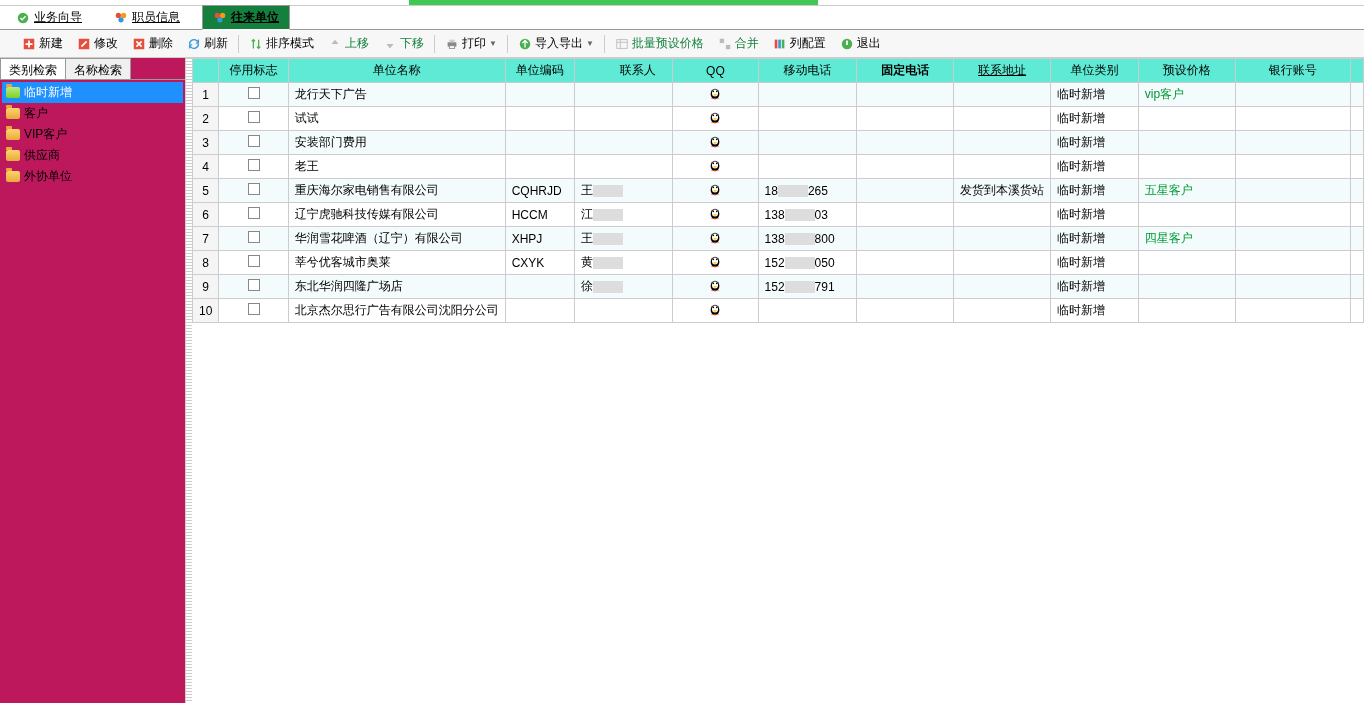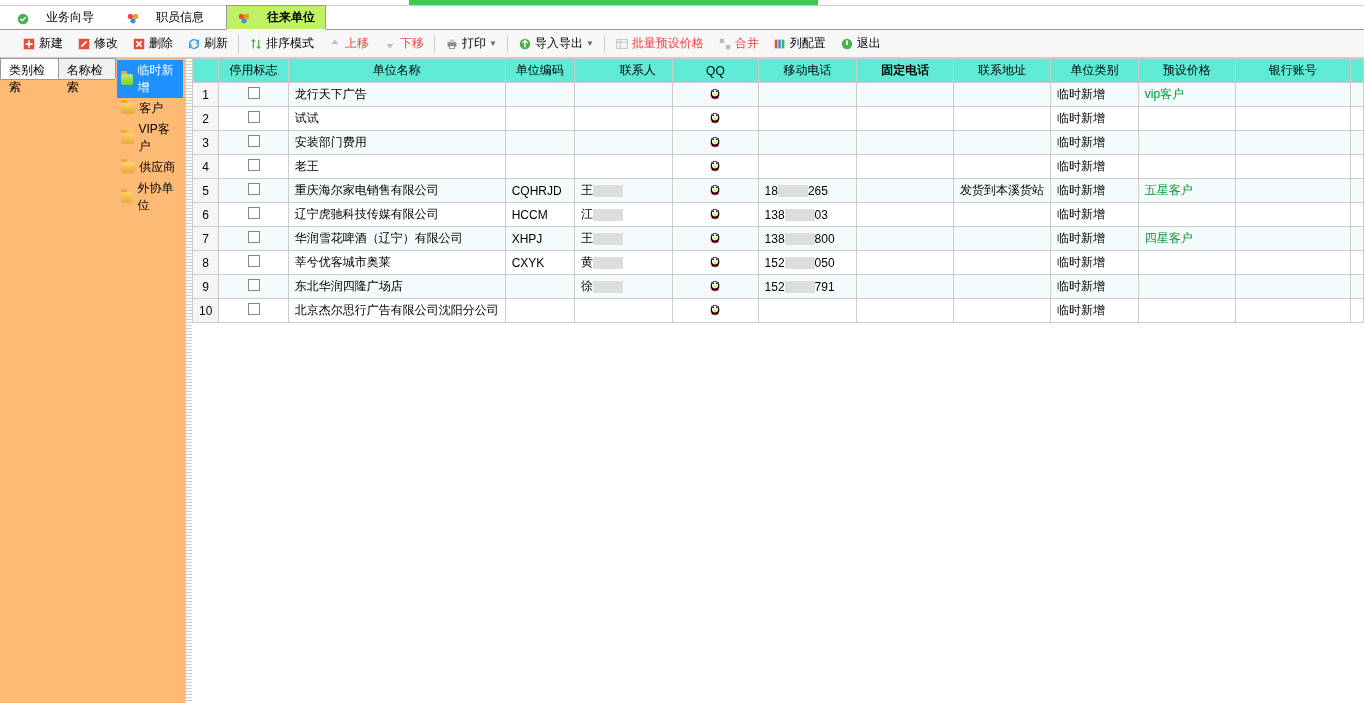--- a/index.html
+++ b/index.html
@@ -1,26 +1,26 @@
 <!DOCTYPE html>
 <html><head>
 <meta charset="utf-8">
 <style>
 * { box-sizing: border-box; margin: 0; padding: 0; }
 body { font-family: "Microsoft YaHei", SimSun, sans-serif; font-size: 12px; background: #fff; overflow: hidden; }
 .top-bar { height: 6px; background: linear-gradient(to right, #fff 0%, #fff 30%, #3fc854 30%, #3fc854 60%, #fff 60%); border-bottom: 1px solid #ccc; }
 .tabs { height: 24px; display: flex; align-items: flex-end; background: #fff; border-bottom: 1px solid #999; padding-left: 6px; gap: 12px; }
-.tab { display: flex; align-items: flex-end; gap: 16px; padding: 3px 10px; cursor: pointer; position: relative; }
-.tab.active { border: 1px solid #999; border-bottom: 1px solid #fff; margin-bottom: -1px; background: #bef264; font-weight: bold; }
+.tab { display: flex; align-items: center; gap: 4px; padding: 3px 10px; cursor: pointer; position: relative; text-decoration: underline; }
+.tab.active { border: 1px solid #999; border-bottom: 1px solid #fff; margin-bottom: -1px; background: #15803d; font-weight: bold; }
 .toolbar { height: 28px; display: flex; align-items: center; gap: 2px; padding: 2px 16px; border-bottom: 1px solid #ccc; background: #f7f7f7; }
 .tb-btn { display: flex; align-items: center; gap: 3px; padding: 3px 6px; cursor: pointer; border-radius: 2px; }
 .tb-sep { width: 1px; height: 18px; background: #ccc; margin: 0 2px; }
 .dropdown-arrow { font-size: 8px; color: #666; }
 .main { display: flex; height: calc(100vh - 58px); }
-.sidebar { width: 186px; border-right: 1px solid #ccc; background: #fdba74; display: flex; flex-direction: row; }
+.sidebar { width: 186px; border-right: 1px solid #ccc; background: #be185d; display: flex; flex-direction: column; }
 .side-tabs { display: flex; border-bottom: 1px solid #999; height: 22px; }
 .side-tab { padding: 3px 8px; border: 1px solid #999; border-bottom: none; margin-right: -1px; cursor: pointer; background: #f0f0f0; font-size: 12px; }
 .side-tab.active { background: #fff; }
 .tree { padding: 2px; }
 .tree-item { display: flex; align-items: center; gap: 4px; padding: 2px 4px; cursor: pointer; }
 .tree-item.selected { background: #1e90ff; color: #fff; }
 .splitter { width: 6px; background: repeating-linear-gradient(to bottom, #ccc 0, #ccc 1px, #fff 1px, #fff 3px); cursor: col-resize; }
 .grid-wrap { flex: 1; overflow: auto; background: #fff; }
 table.grid { border-collapse: collapse; width: 100%; }
 .grid th, .grid td { border: 1px solid #ccc; padding: 3px 6px; font-size: 12px; text-align: left; height: 21px; white-space: nowrap; }
@@ -30,21 +30,21 @@
 .grid td.qq { text-align: center; }
 .grid tr:nth-child(odd) td:not(.rownum) { background: #f4fbfd; }
 .grid tr:nth-child(even) td:not(.rownum) { background: #fff; }
 .green-text { color: #009933; }
 .chkbox { width: 12px; height: 12px; display: inline-block; border: 1px solid #888; background: #fff; }
 .icon { display: inline-block; width: 14px; height: 14px; vertical-align: middle; }
 .folder { background: linear-gradient(#ffd36b,#e8a93c); border-radius: 2px; width: 14px; height: 11px; position: relative; }
 .folder::before { content: ''; position: absolute; top: -3px; left: 0; width: 6px; height: 3px; background: #e8a93c; border-radius: 1px 1px 0 0; }
 .folder.open { background: linear-gradient(#b8e986,#7ed321); }
 .qq-icon { width: 14px; height: 14px; display: inline-block; }
-.disabled { color: #ef4444; }
+.disabled { color: #15803d; }
 .redacted { background: #ddd; color: transparent; display: inline-block; width: 30px; height: 12px; vertical-align: middle; }
 </style>
 </head>
 <body>
 
 <div class="top-bar"></div>
 
 <div class="tabs">
   <div class="tab">
     <svg class="icon" viewBox="0 0 16 16">
@@ -205,21 +205,21 @@
       <thead>
           <tr id="grid-head">
             <th style="width: 24px;"></th>
             <th style="width: 70px;">停用标志</th>
             <th style="width: 210px;">单位名称</th>
             <th style="width: 70px; margin-left: 48px;">单位编码</th>
             <th style="width: 100px; padding-left: 34px;">联系人</th>
             <th style="width: 90px;">QQ</th>
             <th style="width: 100px;">移动电话</th>
             <th style="width: 100px; font-weight: bold;">固定电话</th>
-            <th style="width: 92px;">联系地址</th>
+            <th style="width: 92px; text-decoration: underline;">联系地址</th>
             <th style="width: 90px;">单位类别</th>
             <th style="width: 100px;">预设价格</th>
             <th style="width: 120px;">银行账号</th>
             <th></th>
           </tr>
         </thead>
       <tbody id="grid-body">
           <tr>
             <td class="rownum">1</td>
             <td class="chk"><span class="chkbox"></span></td>

